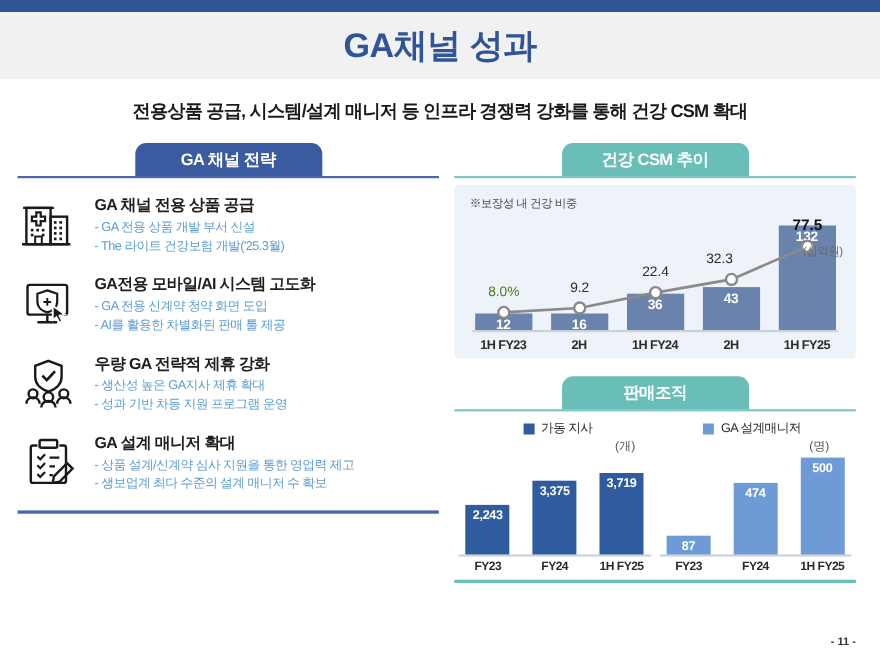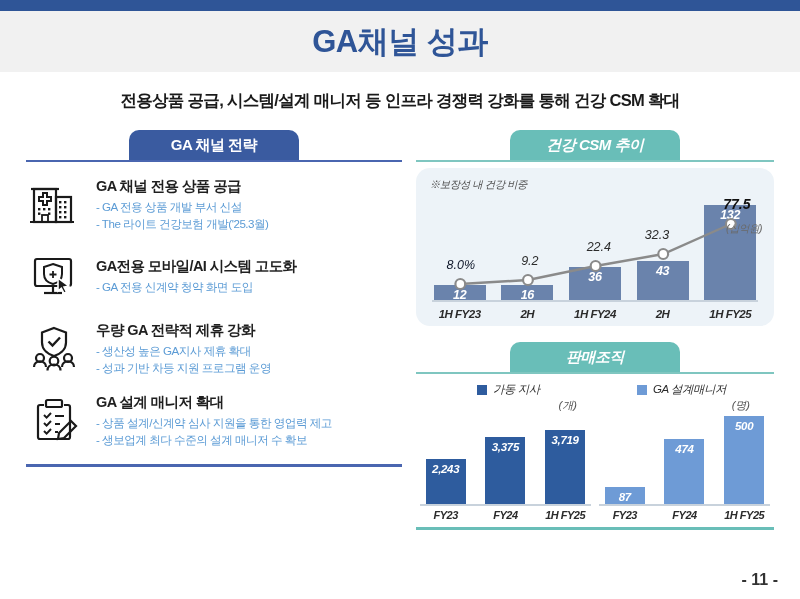--- a/index.html
+++ b/index.html
@@ -21,23 +21,23 @@
     letter-spacing: -0.5px;
   }
   .subtitle-band {
     height: 58px; display: flex; align-items: center; justify-content: center;
   }
   .subtitle {
     font-size: 16.5px; font-weight: bold; color: #1a1a1a;
     letter-spacing: -0.7px;
   }
   
-  .columns { display: flex; padding: 0 26px; gap: 14px; }
+  .columns { display: flex; padding: 0 16px; gap: 14px; }
   .col-left { width: 383px; }
-  .col-right { width: 365px; font-style: italic; }
+  .col-right { width: 365px; }
 
   
   .pill-wrap { position: relative; height: 32px; margin-bottom: 4px; }
   .pill-rule {
     position: absolute; left: 0; right: 0; bottom: 0;
     height: 2px;
   }
   .pill-rule.blue { background: #4A66B0; }
   .pill-rule.teal { background: #7FC6C0; }
   .pill {
@@ -61,21 +61,21 @@
     letter-spacing: -0.6px; margin-bottom: 3px;
   }
   .strat-sub {
     font-size: 11.6px; color: #5B9BD5; letter-spacing: -0.5px;
     line-height: 1.42;
   }
   .bottom-rule { height: 3px; background: #4A66B0; margin: 14px 0 0 0; }
 
   
   .chart-panel {
-    background: #EDF3F8; border-radius: 14px;
+    background: #EDF3F8; border-radius: 4px;
     padding: 10px 10px 6px 10px; margin-top: 6px;
     position: relative;
   }
   .chart-note {
     font-size: 10.5px; color: #4a4a4a; letter-spacing: -0.5px;
     position: absolute; left: 14px; top: 10px;
   }
   .unit-label {
     font-size: 10.5px; color: #6a6a6a; letter-spacing: -0.5px;
   }
@@ -132,21 +132,21 @@
   .org-axis { position: absolute; left: 4px; right: 4px; bottom: 15px; height: 2px; background: #C8D2DC; }
   .org-xlabels { position: absolute; left: 0; right: 0; bottom: 0; display: flex; }
   .org-xlabels span {
     flex: 1; text-align: center; font-size: 11px;
     font-weight: bold; color: #2b2b2b; letter-spacing: -0.5px;
   }
   .org-bottom-rule { height: 2.5px; background: #69BEB8; margin-top: 6px; }
 
   .page-num {
     position: absolute; right: 22px; bottom: 10px;
-    font-size: 16px; font-weight: bold; color: #333;
+    font-size: 10px; font-weight: bold; color: #333;
   }
 </style>
 </head>
 <body>
 
 <div class="top-bar"></div>
 
 <div class="title-band">
   <div class="slide-title">GA채널 성과</div>
 </div>
@@ -206,20 +206,21 @@
             <line x1="25" y1="36" x2="25" y2="43"></line>
             <line x1="16" y1="43" x2="34" y2="43"></line>
             <path d="M25 14l9 3v7c0 6-5 9-9 10-4-1-9-4-9-10v-7z" stroke-width="2"></path>
             <path d="M25 21v7M21.5 24.5h7" stroke-width="1.8"></path>
             <path d="M30 28l11 8-5 1 2.5 5-2.6 1.2-2.6-5L30 41z" fill="#1a1a1a" stroke="#fff" stroke-width="1.6"></path>
           </svg>
         </div>
         <div class="strat-body">
           <div class="strat-title">GA전용 모바일/AI 시스템 고도화</div>
           <div class="strat-sub">- GA 전용 신계약 청약 화면 도입</div>
+          <div class="strat-sub">- AI를 활용한 차별화된 판매 툴 제공</div>
         </div>
       </div>
 
       <div class="strat-item">
         <div class="strat-icon">
           <svg width="52" height="52" viewBox="0 0 52 52" fill="none" stroke="#1a1a1a" stroke-width="2.2">
             <path d="M26 6l12 4.5v10c0 8-7 12-12 13.5-5-1.5-12-5.5-12-13.5v-10z"></path>
             <path d="M20.5 19.5l4 4 7.5-8" stroke-width="2.4"></path>
             <circle cx="12" cy="36" r="4"></circle>
             <path d="M6 45c0-3.4 2.7-5.6 6-5.6s6 2.2 6 5.6"></path>
@@ -304,21 +305,21 @@
 
         <svg class="csm-svg" viewBox="0 0 345 138" preserveAspectRatio="none">
           <polyline points="35,102 104,98 173,84 242,72 311,42" fill="none" stroke="#8a8a8a" stroke-width="2.4" vector-effect="non-scaling-stroke"></polyline>
           <circle cx="35" cy="102" r="5" fill="#ffffff" stroke="#8a8a8a" stroke-width="2.2"></circle>
           <circle cx="104" cy="98" r="5" fill="#ffffff" stroke="#8a8a8a" stroke-width="2.2"></circle>
           <circle cx="173" cy="84" r="5" fill="#ffffff" stroke="#8a8a8a" stroke-width="2.2"></circle>
           <circle cx="242" cy="72" r="5" fill="#ffffff" stroke="#8a8a8a" stroke-width="2.2"></circle>
           <circle cx="311" cy="42" r="5" fill="#ffffff" stroke="#8a8a8a" stroke-width="2.2"></circle>
         </svg>
 
-        <div style="position:absolute;left:12px;top:76px;width:46px;text-align:center;font-size:12.5px;color:#0f172a;">8.0%</div>
+        <div style="position:absolute;left:12px;top:76px;width:46px;text-align:center;font-size:12.5px;color:#4d7c0f;">8.0%</div>
         <div style="position:absolute;left:81px;top:72px;width:46px;text-align:center;font-size:12.5px;color:#2b2b2b;">9.2</div>
         <div style="position:absolute;left:150px;top:58px;width:46px;text-align:center;font-size:12.5px;color:#2b2b2b;">22.4</div>
         <div style="position:absolute;left:219px;top:46px;width:46px;text-align:left;font-size:12.5px;color:#2b2b2b;">32.3</div>
         <div style="position:absolute;left:286px;top:14px;width:50px;text-align:center;font-size:14px;font-weight:bold;color:#111;">77.5</div>
 
         <div class="unit-label" style="position:absolute;right:2px;top:40px;">(십억원)</div>
 
         <div class="csm-axis"></div>
 
         <div class="csm-xlabels">

